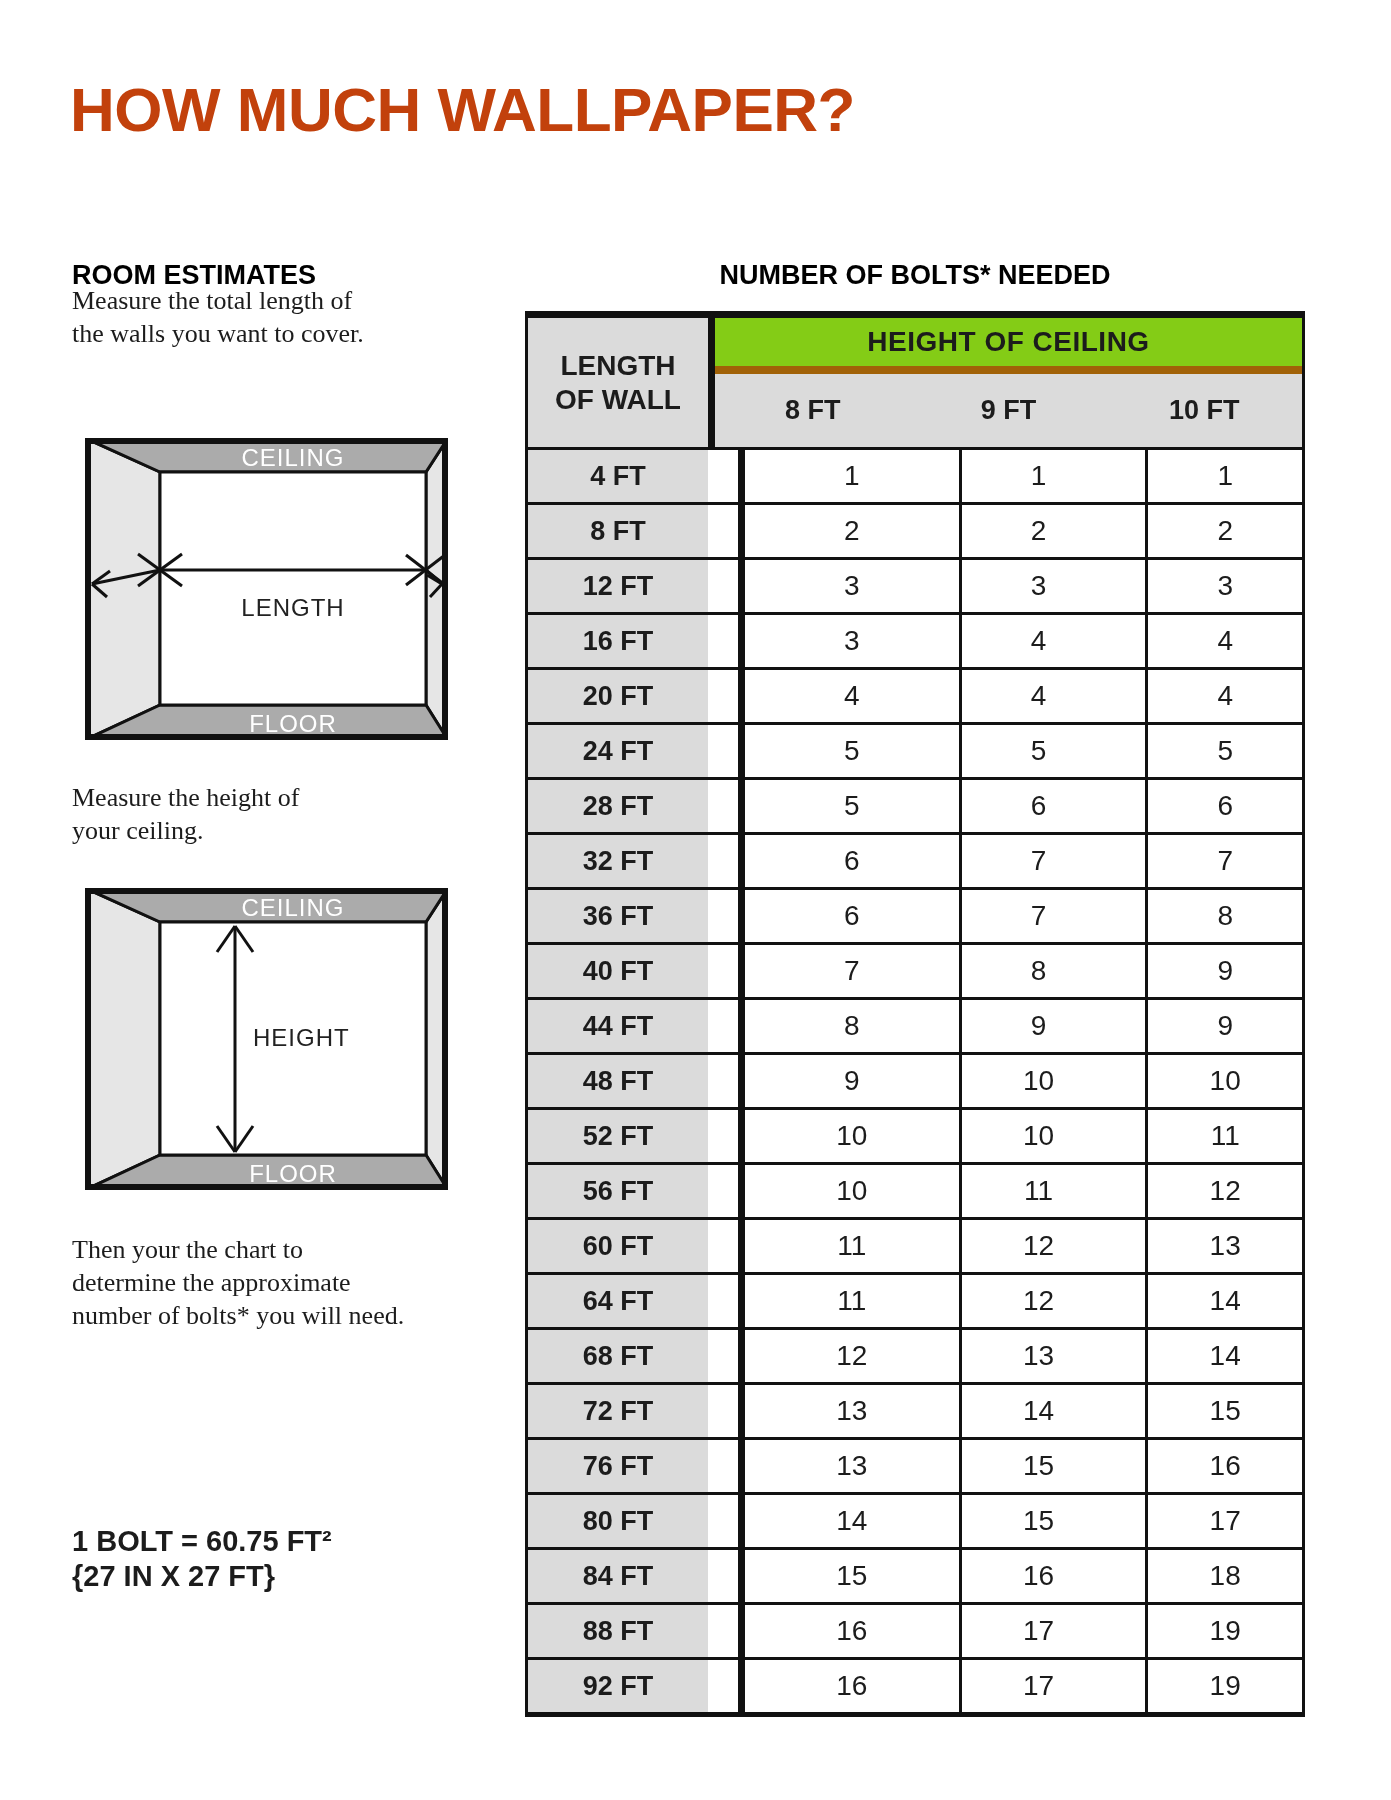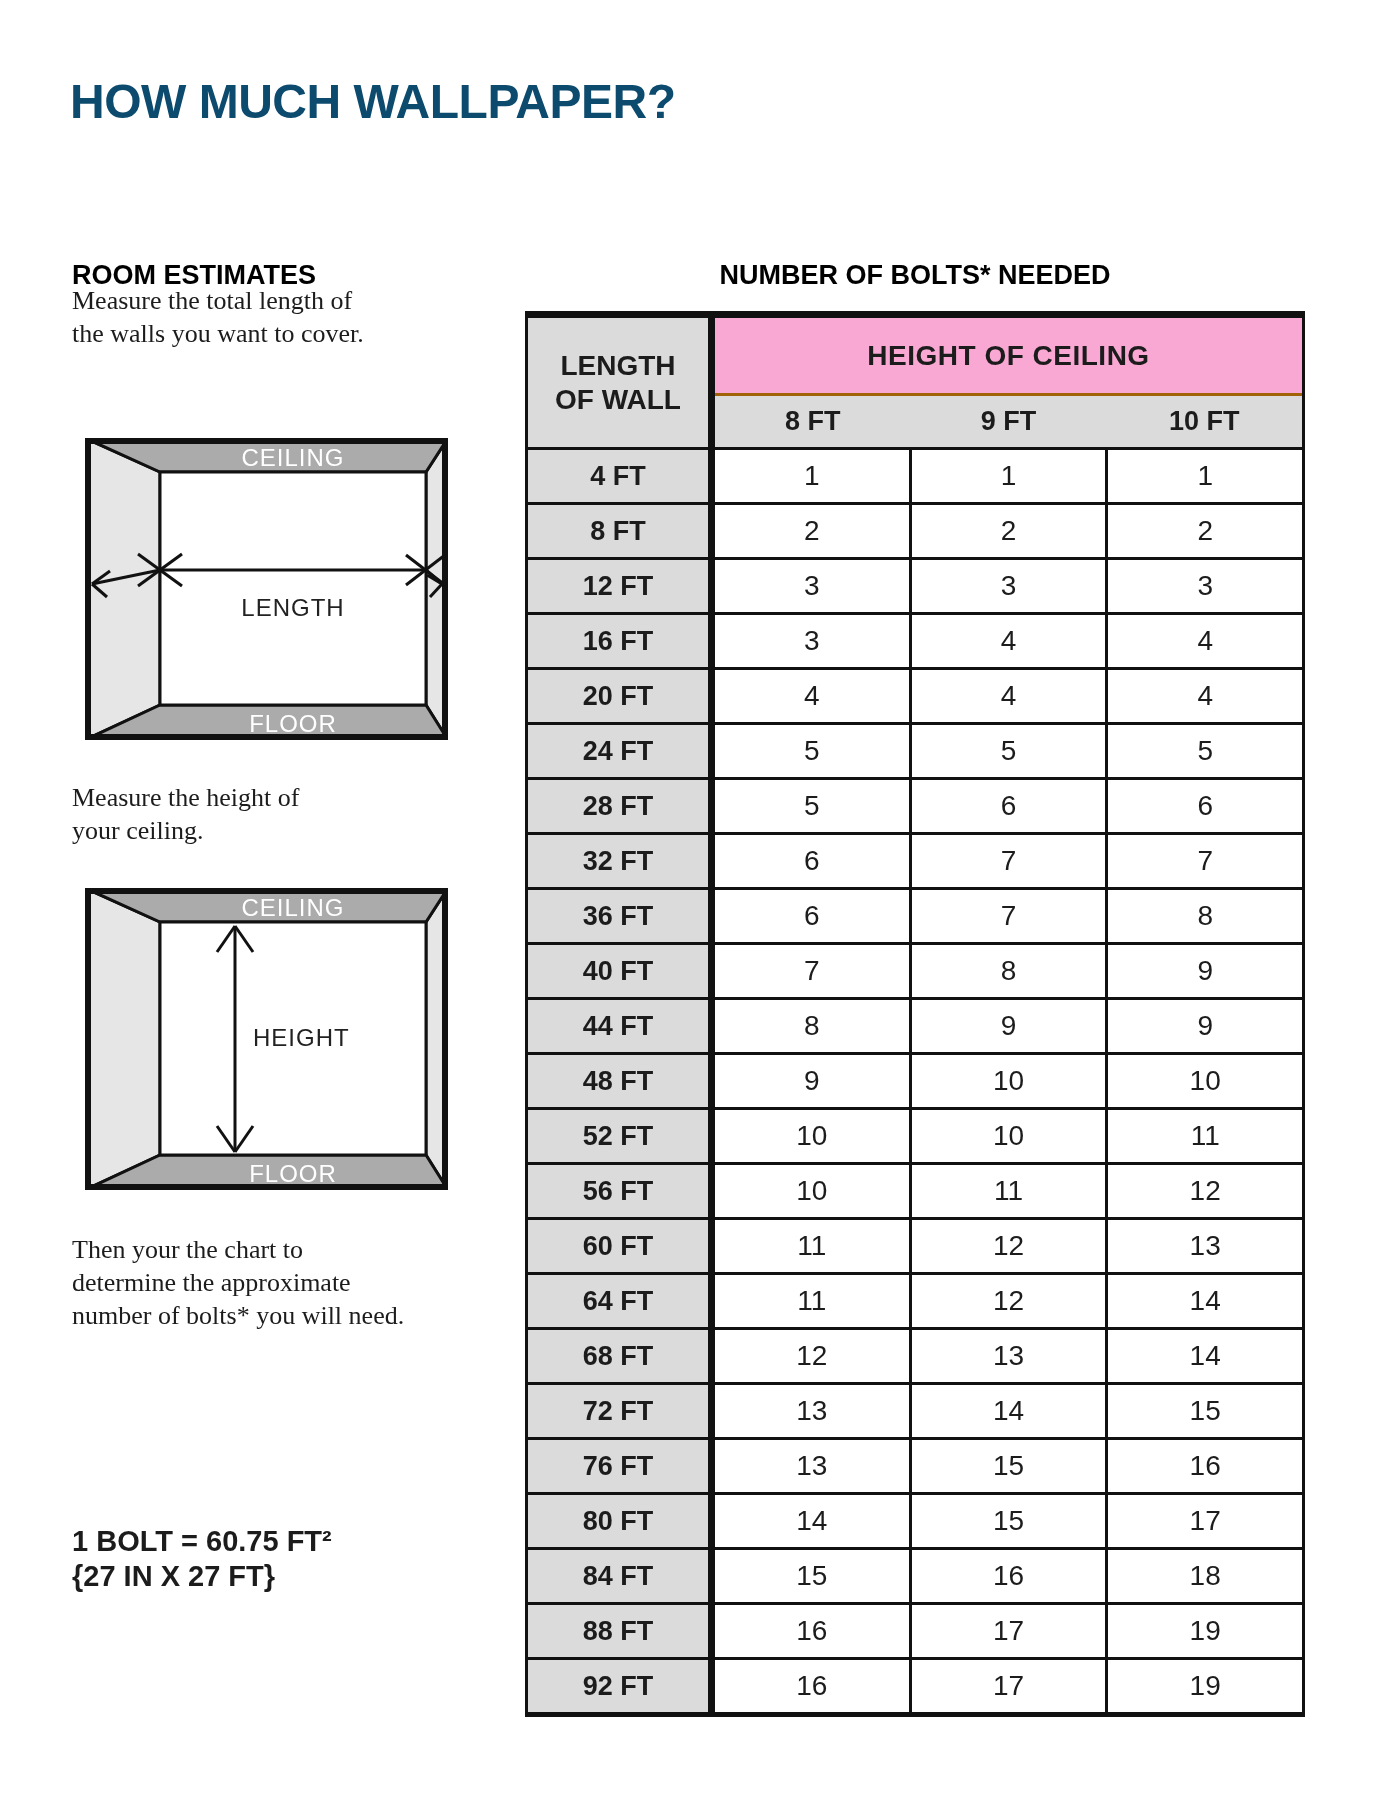--- a/index.html
+++ b/index.html
@@ -7,22 +7,22 @@
     position:relative;
     width:1391px;height:1800px;
     background:#ffffff;
     font-family:"Liberation Sans", sans-serif;
     color:#1c1c1c;
     overflow:hidden;
   }
   .abs{position:absolute;}
   .page-title{
     left:70px;top:74px;
-    font-size:48px;font-weight:bold;letter-spacing:-0.5px;
-    color:#0c4a6e;white-space:nowrap;
+    font-size:62px;font-weight:bold;letter-spacing:-0.5px;
+    color:#c2410c;white-space:nowrap;
   }
   .section-heading{
     font-size:27px;font-weight:bold;color:#000000;white-space:nowrap;
   }
   .room-estimates{left:72px;top:260px;}
   .bolts-heading{left:525px;top:260px;width:780px;text-align:center;}
   .body-par{font-size:26px;line-height:33px;color:#1c1c1c;font-family:Liberation Serif, serif;}
   .par1{left:72px;top:284px;}
   .par2{left:72px;top:781px;}
   .par3{left:72px;top:1233px;}
@@ -44,34 +44,34 @@
     border-left:3px solid #111;border-right:3px solid #111;
   }
   .cell-rowhead{
     width:180px;flex:none;background:#dbdbdb;
     display:flex;flex-direction:column;justify-content:center;align-items:center;
     font-weight:bold;font-size:28px;line-height:34px;
   }
   .sep{width:7px;flex:none;background:#111;}
   .hdr-right{flex:1;display:flex;flex-direction:column;}
   .hdr-group{
-    height:78px;background:#f9a8d4;border-bottom:3px solid #a16207;
+    height:56px;background:#84cc16;border-bottom:8px solid #a16207;
     display:flex;align-items:center;justify-content:center;
     font-weight:bold;font-size:28px;letter-spacing:0.5px;
   }
   .hdr-cols{flex:1;background:#dbdbdb;display:flex;}
   .hdr-col{
     flex:1;display:flex;align-items:center;justify-content:center;
     font-weight:bold;font-size:27px;
   }
   .t-body{border-bottom:5px solid #111;}
   .trow{
     display:flex;height:55px;
     border-top:3px solid #111;
-    border-left:3px solid #111;border-right:3px solid #111;
+    border-left:3px solid #111;border-right:3px solid #111;gap:30px;
   }
   .trow .rlabel{
     width:180px;flex:none;background:#dbdbdb;
     display:flex;align-items:center;justify-content:center;
     font-weight:bold;font-size:27px;
   }
   .trow .val{
     flex:1;background:#fff;
     display:flex;align-items:center;justify-content:center;
     font-size:28px;

